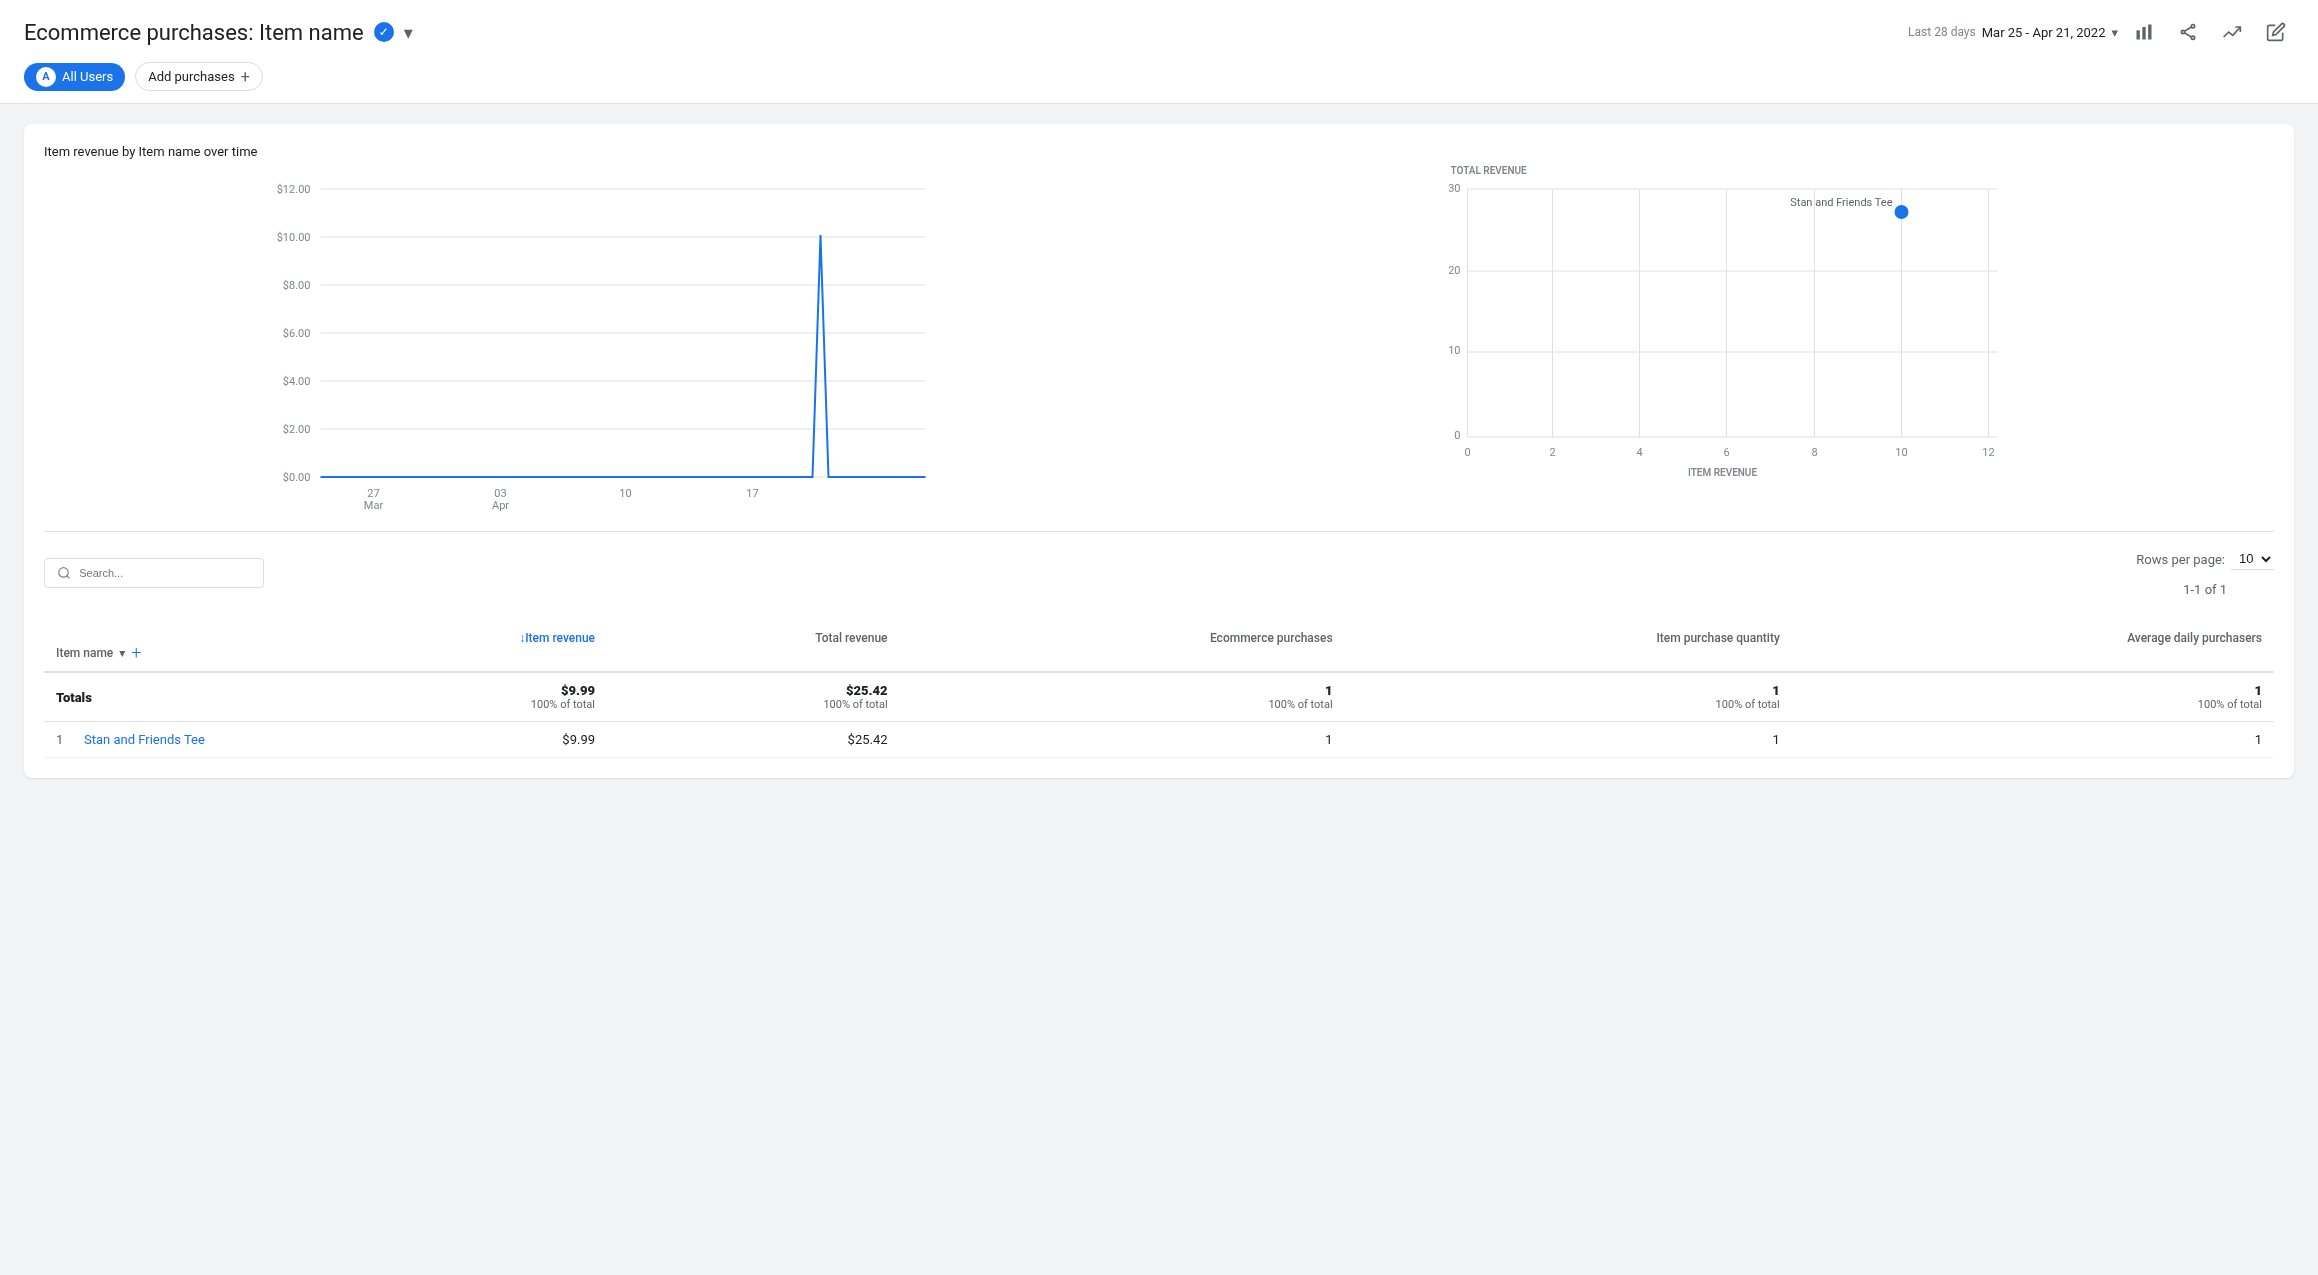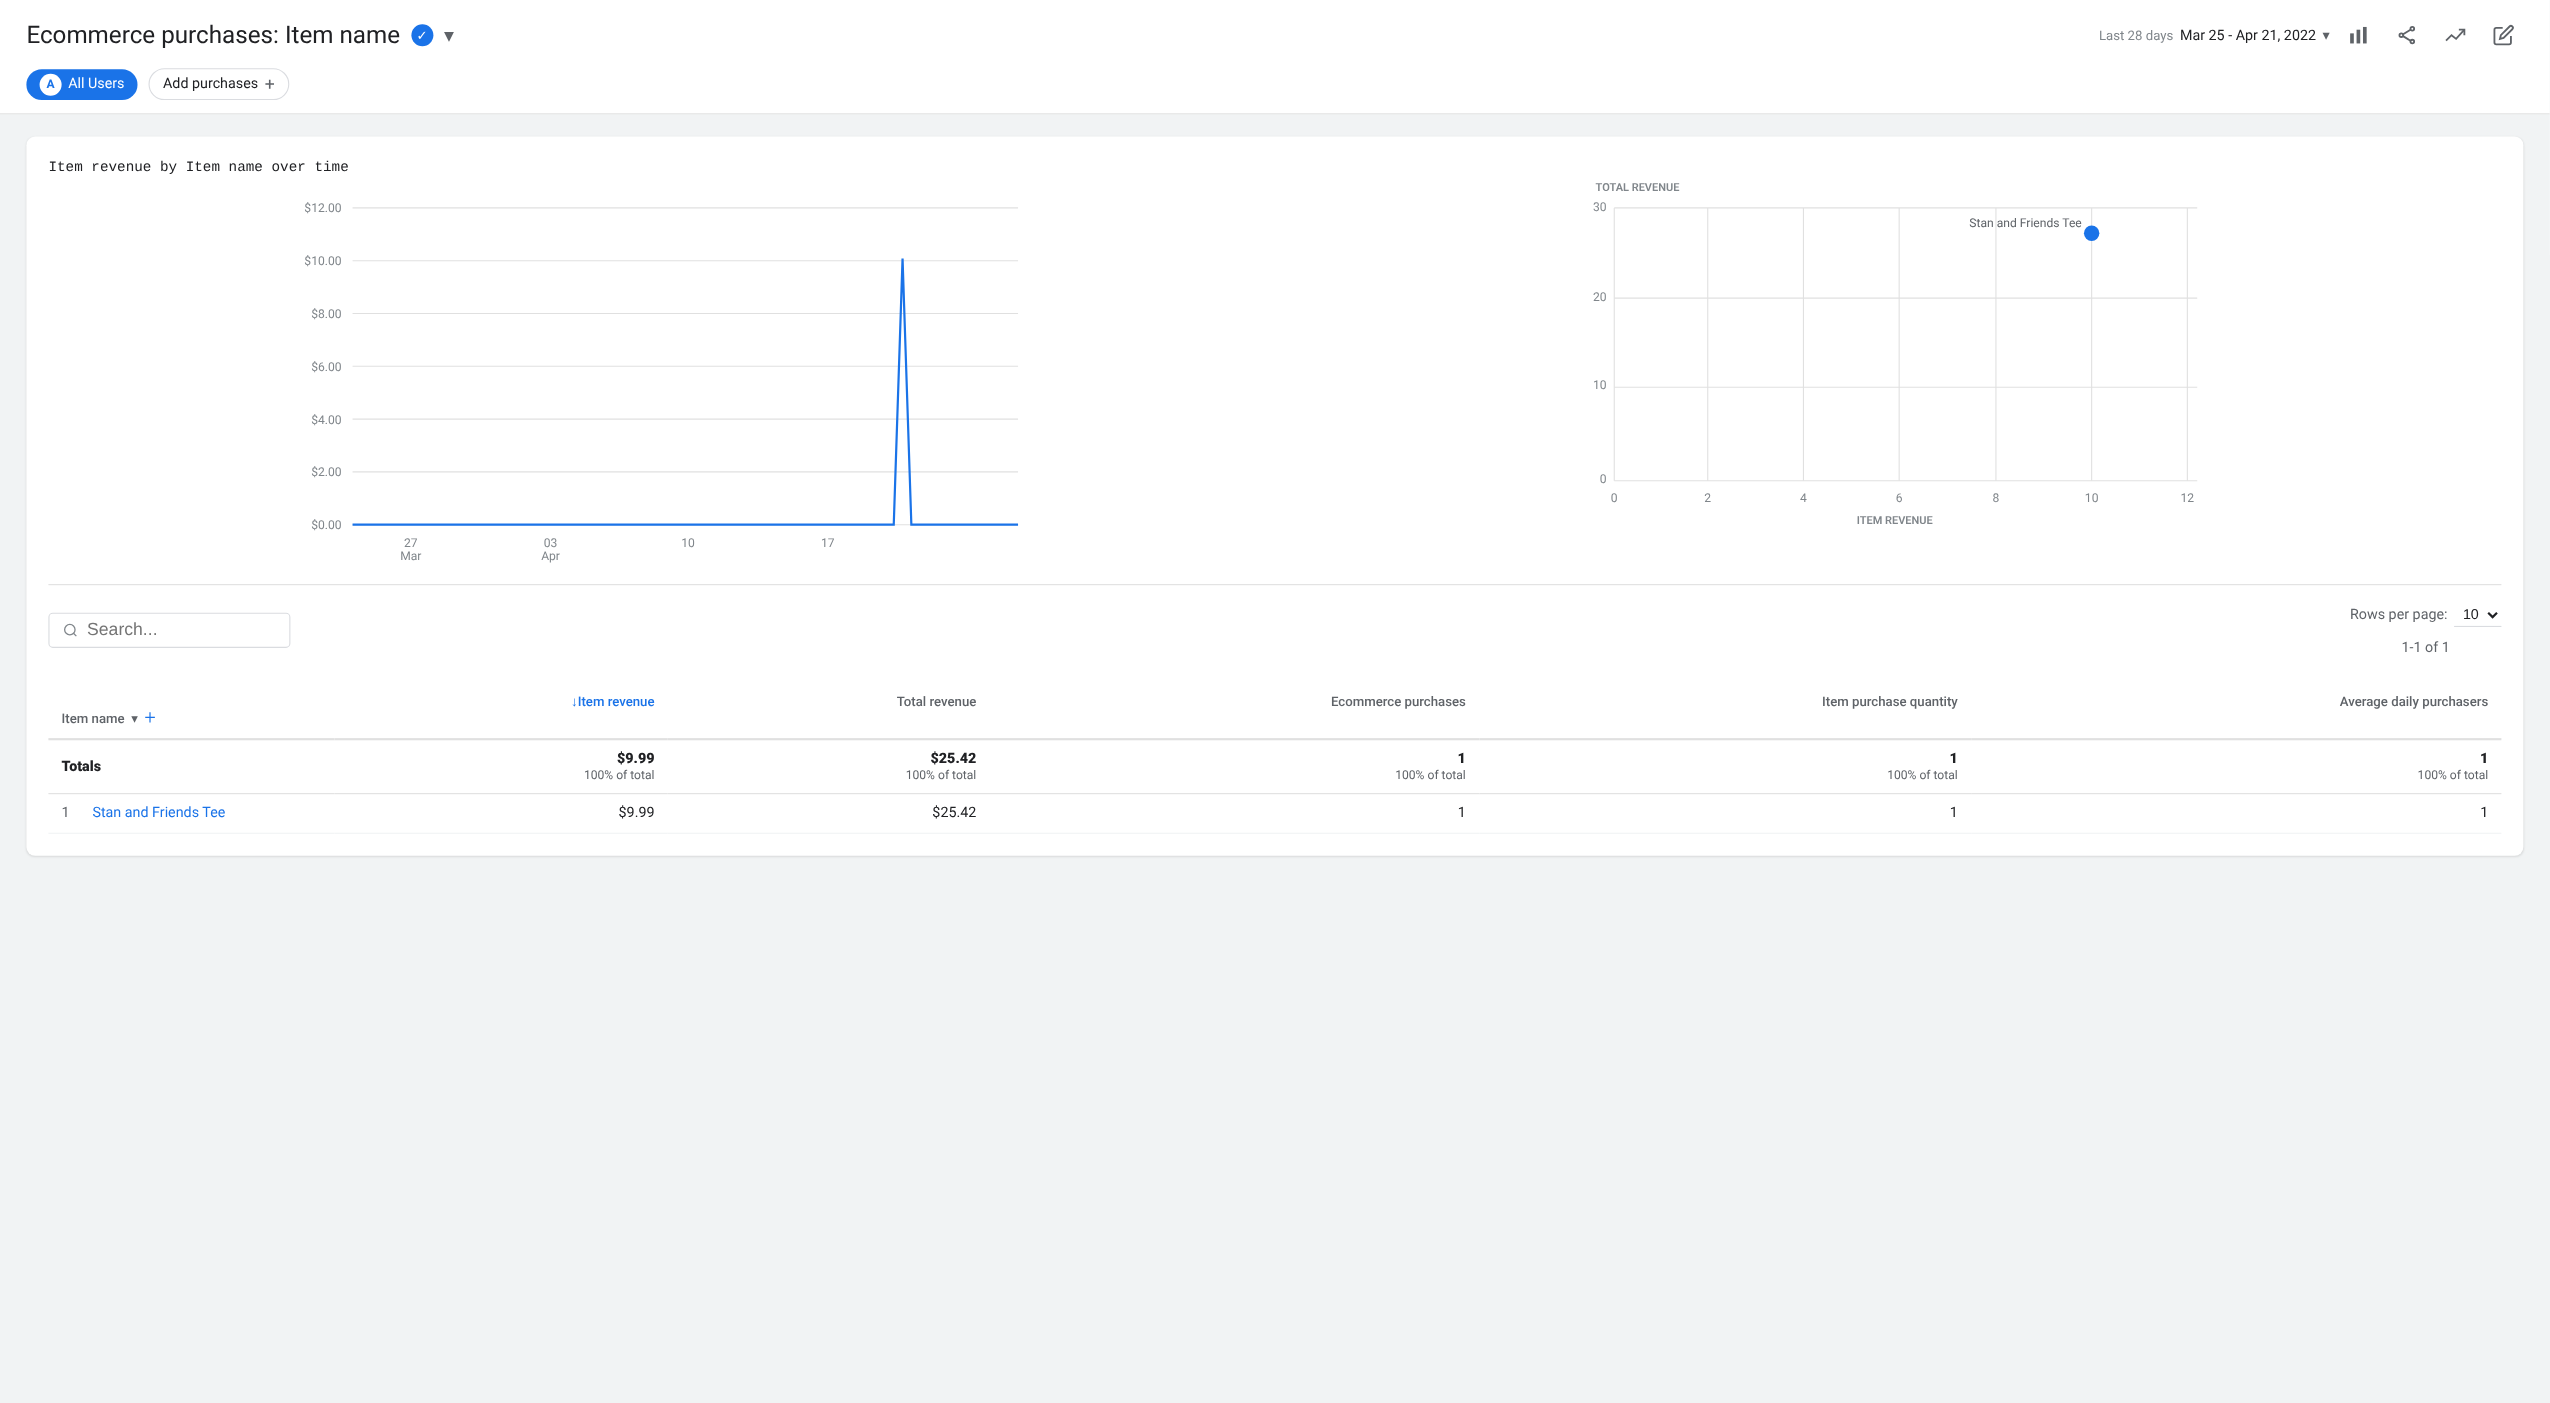--- a/index.html
+++ b/index.html
@@ -123,21 +123,20 @@
       gap: 24px;
       margin-bottom: 0;
     }
     .chart-container {
       padding: 0;
     }
     .chart-title {
       font-size: 13px;
       color: #202124;
       margin-bottom: 16px;
-      font-family: Liberation Mono, monospace;
     }
     .line-chart-area {
       position: relative;
       height: 340px;
     }
     .scatter-chart-area {
       position: relative;
       height: 340px;
     }
     svg text {
@@ -160,21 +159,21 @@
       gap: 8px;
       border: 1px solid #dadce0;
       border-radius: 4px;
       padding: 6px 12px;
       width: 220px;
       background: #fff;
     }
     .search-box input {
       border: none;
       outline: none;
-      font-size: 16px;
+      font-size: 11px;
       color: #0f766e;
       width: 100%;
       background: transparent;
     }
     .pagination-controls {
       display: flex;
       align-items: center;
       gap: 12px;
       font-size: 13px;
       color: #5f6368;

